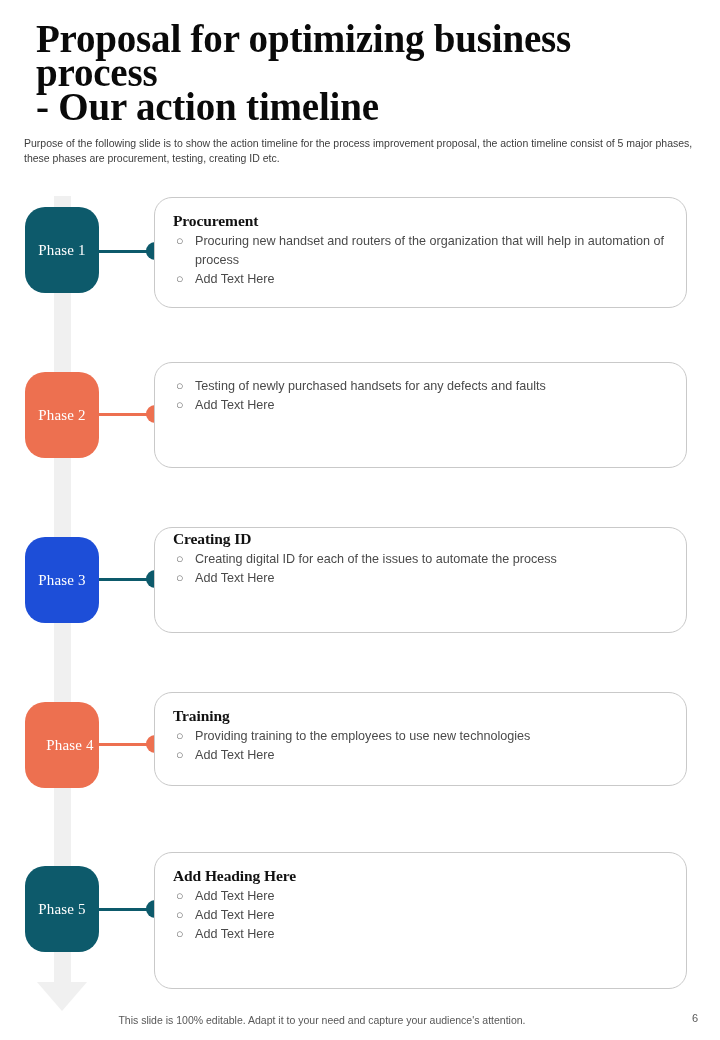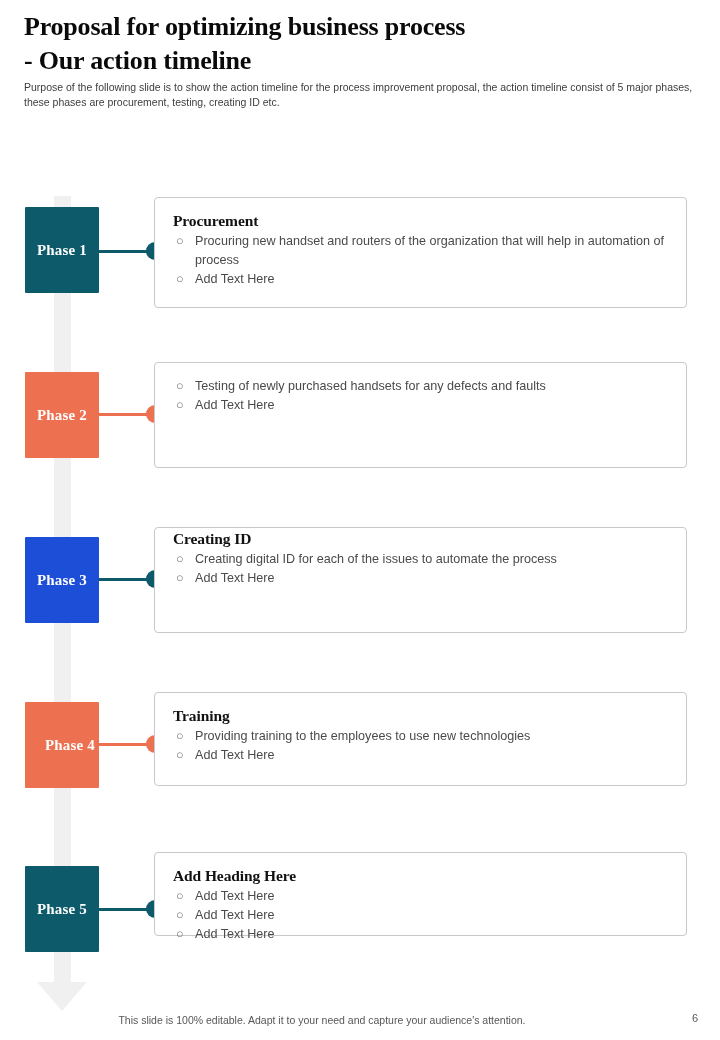--- a/index.html
+++ b/index.html
@@ -18,25 +18,25 @@
   
   #header {
     position: absolute;
     left: 24px;
     top: 10px;
     width: 672px;
   }
   .slide-title {
     font-family: "Liberation Serif", serif;
     font-weight: bold;
-    font-size: 26px;
+    font-size: 39px;
     line-height: 34px;
     color: #0a0a0a;
     letter-spacing: -0.2px;
-    margin: 0;
+    margin: 12px;
     white-space: pre-line;
   }
   .slide-subtitle {
     margin: 2px 0 0 0;
     font-family: "Liberation Sans", sans-serif;
     font-size: 10.5px;
     line-height: 15px;
     color: #3d3d3d;
     width: 672px;
   }
@@ -66,26 +66,26 @@
     position: absolute;
     left: 0;
     width: 720px;
   }
 
   .phase-badge {
     position: absolute;
     left: 25px;
     width: 74px;
     height: 86px;
-    border-radius: 1px;
+    border-radius: 20px;
     display: flex;
     align-items: center;
     justify-content: center;
     font-family: "Liberation Serif", serif;
-    font-weight: bold;
+    font-weight: normal;
     font-size: 15px;
     color: #ffffff;
     letter-spacing: 0.2px;
     box-sizing: border-box;
   }
 
   .connector-line {
     position: absolute;
     left: 99px;
     width: 58px;
@@ -97,21 +97,21 @@
     width: 18px;
     height: 18px;
     border-radius: 50%;
   }
 
   .phase-card {
     position: absolute;
     left: 154px;
     width: 533px;
     border: 1px solid #c9c9c9;
-    border-radius: 4px;
+    border-radius: 18px;
     background: #ffffff;
     box-sizing: border-box;
   }
   .card-heading {
     font-family: "Liberation Serif", serif;
     font-weight: bold;
     font-size: 15.5px;
     color: #111111;
     margin: 0 0 2px 0;
     padding: 0;
@@ -216,21 +216,21 @@
         <ul class="card-list">
           <li><span class="bullet">○</span><span>Providing training to the employees to use new  technologies</span></li>
           <li><span class="bullet">○</span><span>Add Text Here</span></li>
         </ul>
       </div>
     </div>
     <div class="phase-row" style="top: 0px;">
       <div class="phase-badge" style="top: 866px; background: rgb(13, 90, 107);">Phase 5</div>
       <div class="connector-line" style="top: 908px; background: rgb(13, 90, 107);"></div>
       <div class="connector-dot" style="top: 900px; background: rgb(13, 90, 107);"></div>
-      <div class="phase-card" style="top: 852px; height: 84px; padding: 14px 16px 0px 18px;">
+      <div class="phase-card" style="top: 852px; height: 137px; padding: 14px 16px 0px 18px;">
         <div class="card-heading">Add Heading Here</div>
         <ul class="card-list">
           <li><span class="bullet">○</span><span>Add Text Here</span></li>
           <li><span class="bullet">○</span><span>Add Text Here</span></li>
           <li><span class="bullet">○</span><span>Add Text Here</span></li>
         </ul>
       </div>
     </div>
   </div>
 

